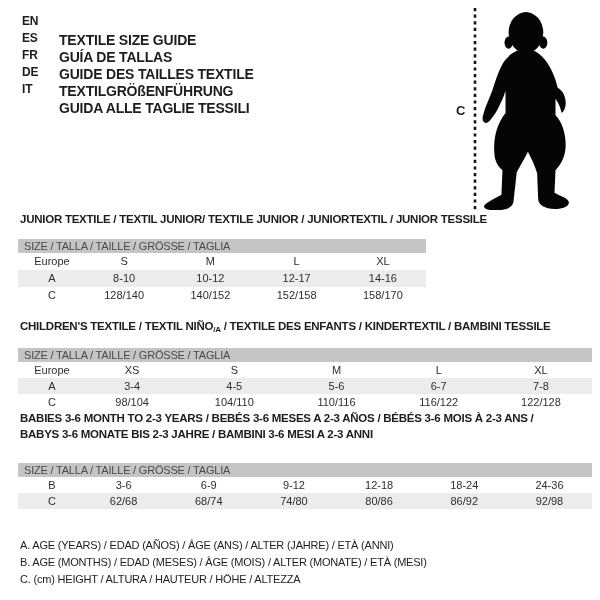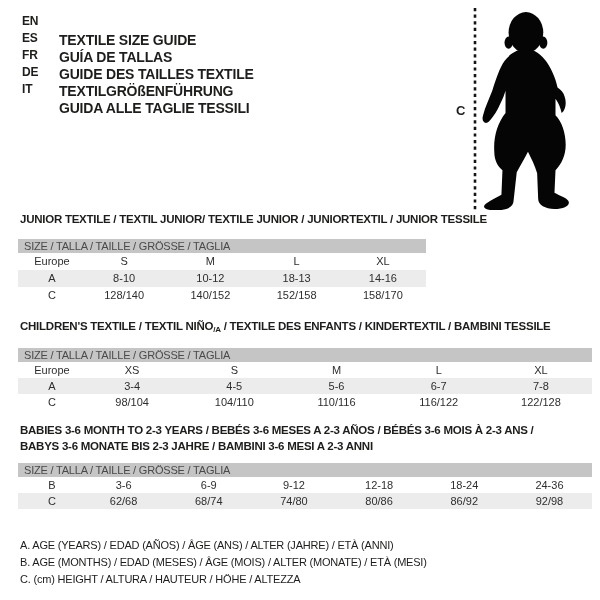--- a/index.html
+++ b/index.html
@@ -116,21 +116,21 @@
       <span class="c0">Europe</span>
       <span class="cc">S</span>
       <span class="cc">M</span>
       <span class="cc">L</span>
       <span class="cc">XL</span>
     </div>
     <div class="trow alt">
       <span class="c0">A</span>
       <span class="cc">8-10</span>
       <span class="cc">10-12</span>
-      <span class="cc">18-13</span>
+      <span class="cc">12-17</span>
       <span class="cc">14-16</span>
     </div>
     <div class="trow">
       <span class="c0">C</span>
       <span class="cc">128/140</span>
       <span class="cc">140/152</span>
       <span class="cc">152/158</span>
       <span class="cc">158/170</span>
     </div>
   </div>
@@ -159,21 +159,21 @@
     <div class="trow" style="height:16px; line-height:16px;">
       <span class="c0">C</span>
       <span class="cc">98/104</span>
       <span class="cc">104/110</span>
       <span class="cc">110/116</span>
       <span class="cc">116/122</span>
       <span class="cc">122/128</span>
     </div>
   </div>
 
-  <div class="t-title two-line" style="top:422px;">
+  <div class="t-title two-line" style="top:410px;">
     <div>BABIES 3-6 MONTH TO 2-3 YEARS / BEBÉS 3-6 MESES A 2-3 AÑOS / BÉBÉS 3-6 MOIS À 2-3 ANS /</div>
     <div>BABYS 3-6 MONATE BIS 2-3 JAHRE / BAMBINI 3-6 MESI A 2-3 ANNI</div>
   </div>
   <div class="size-table" style="top:463px; width:574px;">
     <div class="bar">SIZE / TALLA / TAILLE / GRÖSSE / TAGLIA</div>
     <div class="trow" style="height:16px; line-height:16px;">
       <span class="c0">B</span>
       <span class="cc">3-6</span>
       <span class="cc">6-9</span>
       <span class="cc">9-12</span>

